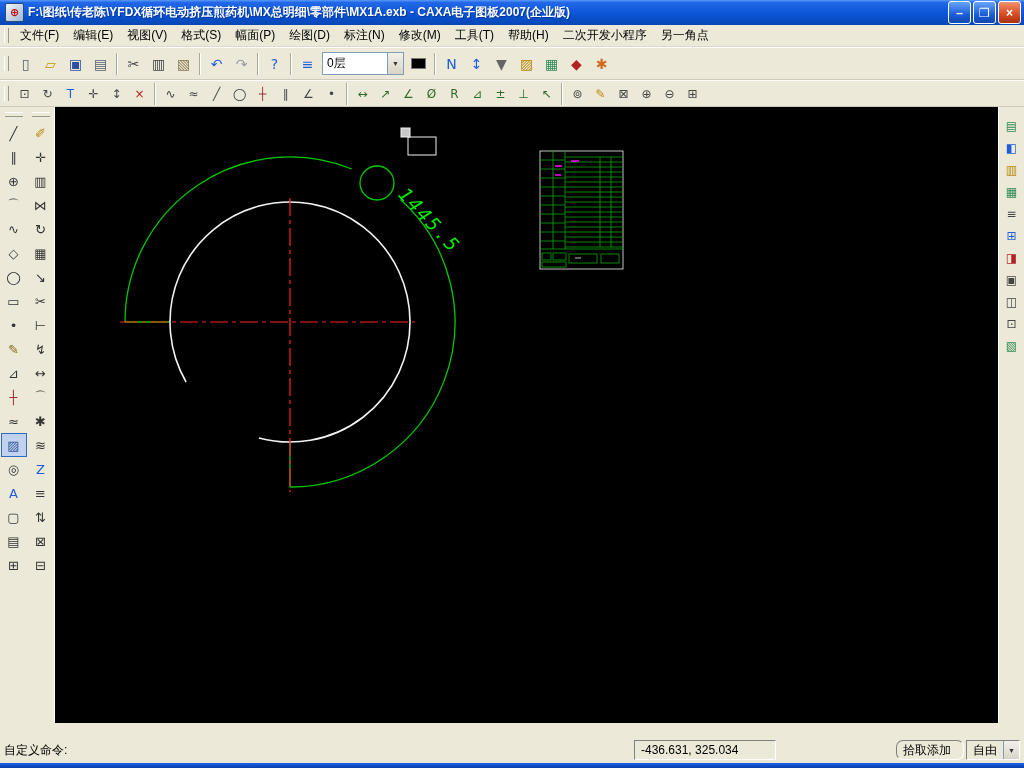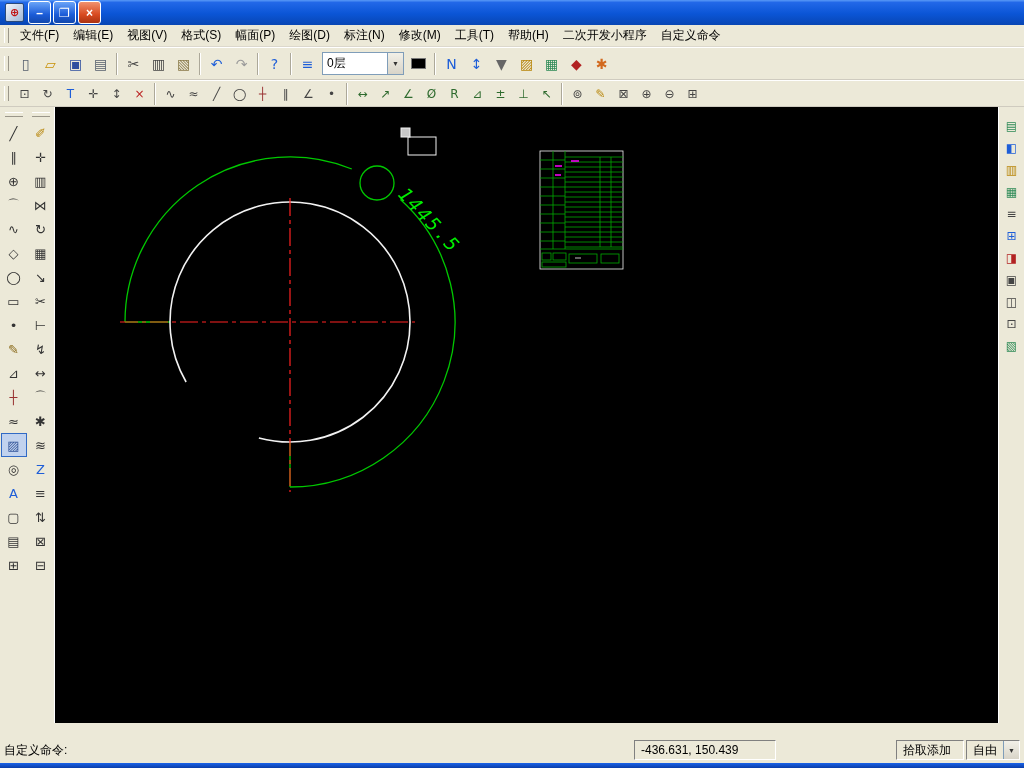--- a/index.html
+++ b/index.html
@@ -66,30 +66,31 @@
 
   
   .canvas{left:55px;top:107px;width:943px;height:616px;background:#000;}
 
   
   .bottom-area{left:0;top:723px;width:1024px;height:45px;background:#ece9d8;}
   .statusbar{position:absolute;left:0;top:14px;width:1024px;height:26px;display:flex;align-items:center;padding:0 4px;box-sizing:border-box;}
   .status-box{border:1px solid;border-color:#808080 #fff #fff #808080;height:20px;display:flex;
     align-items:center;padding:0 6px;box-sizing:border-box;background:#ece9d8;flex:none;}
   .coord-box{width:142px;margin-left:auto;margin-right:120px;}
-  .pick-box{width:68px;margin-right:2px;}
+  .pick-box{width:68px;margin-right:2px;border-radius:7px;}
   .snap-combo{width:54px;padding-right:0;}
   .bottom-strip{position:absolute;left:0;bottom:0;width:1024px;height:5px;
     background:linear-gradient(#1a63e8,#0a3da8);}
 </style>
 </head>
 <body>
 
 <div class="abs titlebar">
   <span class="app-icon">⊕</span>
+  <span class="title-text">F:\图纸\传老陈\YFDX循环电动挤压煎药机\MX总明细\零部件\MX1A.exb - CAXA电子图板2007(企业版)</span>
   <span class="win-btns">
     <span class="winbtn">–</span>
     <span class="winbtn">❐</span>
     <span class="winbtn close">×</span>
   </span>
 </div>
 
 <div class="abs menubar">
   <span class="grip-v"></span>
   <span class="tb-group">
@@ -98,21 +99,21 @@
       <span class="menu-item">编辑(E)</span>
       <span class="menu-item">视图(V)</span>
       <span class="menu-item">格式(S)</span>
       <span class="menu-item">幅面(P)</span>
       <span class="menu-item">绘图(D)</span>
       <span class="menu-item">标注(N)</span>
       <span class="menu-item">修改(M)</span>
       <span class="menu-item">工具(T)</span>
       <span class="menu-item">帮助(H)</span>
       <span class="menu-item">二次开发小程序</span>
-      <span class="menu-item">自定义命令</span>
+      <span class="menu-item">另一角点</span>
     </span>
 </div>
 
 <div class="abs toolbar toolbar1">
   <span class="grip-v"></span>
   <span class="tb-group">
 
   <span class="tb-btn" style="color: rgb(86, 96, 110);">
         <span>▯</span>
       </span>
@@ -538,21 +539,21 @@
       <line x1="500" y1="59" x2="507" y2="59"></line>
       <line x1="500" y1="68" x2="506" y2="68"></line>
       <line x1="516" y1="54" x2="524" y2="54"></line>
     </g>
   </svg>
 </div>
 
 <div class="abs bottom-area">
   <div class="statusbar">
     <span>自定义命令:</span>
-    <span class="status-box coord-box">-436.631, 150.439</span>
+    <span class="status-box coord-box">-436.631, 325.034</span>
     <span class="status-box pick-box">拾取添加</span>
     <span class="status-box snap-combo">
       <span>自由</span>
       <span class="dd-btn">▼</span>
     </span>
   </div>
   <div class="bottom-strip"></div>
 </div>
 
 </body></html>

